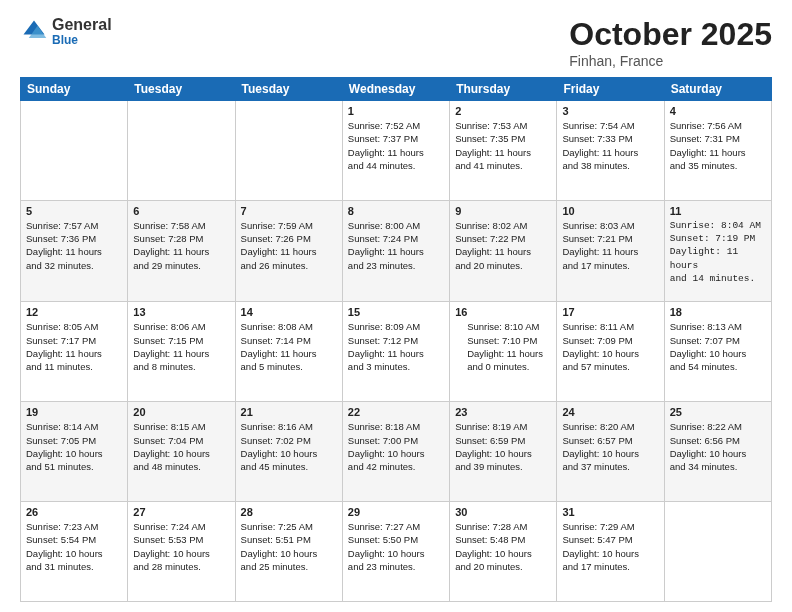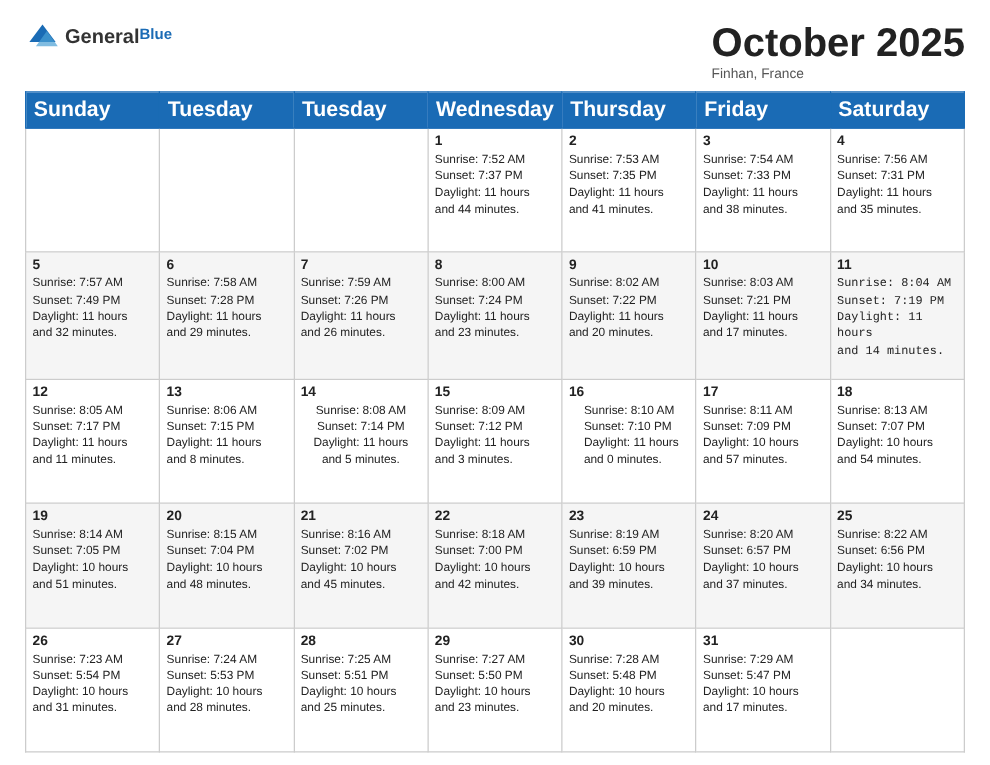--- a/index.html
+++ b/index.html
@@ -23,21 +23,21 @@
       align-items: flex-start;
       margin-bottom: 8px;
     }
     .logo {
       display: flex;
       align-items: center;
       gap: 4px;
     }
     .logo-text {
       display: flex;
-      flex-direction: row;
+      flex-direction: column;
       line-height: 1.1;
     }
     .logo-general {
       font-size: 16px;
       font-weight: bold;
       color: #333;
     }
     .logo-blue {
       font-size: 12px;
       font-weight: bold;
@@ -48,36 +48,36 @@
       height: 28px;
     }
     .title-area {
     }
     .month-title {
       font-size: 32px;
       font-weight: bold;
       color: #222;
     }
     .location {
-      font-size: 11px;
+      font-size: 14px;
       color: #555;
     }
     .calendar {
       flex: 1;
       border: 1px solid #ccc;
       border-collapse: collapse;
       width: 100%;
       table-layout: fixed;
     }
     .calendar th {
       background: #1a6bb5;
       color: #fff;
       text-align: left;
       padding: 4px 6px;
-      font-size: 17px;
+      font-size: 12px;
       font-weight: bold;
       border: 1px solid #1a6bb5;
     }
     .calendar td {
       border: 1px solid #ccc;
       vertical-align: top;
       padding: 4px 5px;
       font-size: 10px;
       color: #222;
       height: 88px;
@@ -163,21 +163,21 @@
             <div class="day-info" style="white-space: pre-line;">Sunrise: 7:56 AM
 Sunset: 7:31 PM
 Daylight: 11 hours
 and 35 minutes.</div>
           </td>
         </tr>
         <tr>
           <td>
             <div class="day-num">5</div>
             <div class="day-info" style="white-space: pre-line;">Sunrise: 7:57 AM
-Sunset: 7:49 PM
+Sunset: 7:36 PM
 Daylight: 11 hours
 and 32 minutes.</div>
           </td>
           <td>
             <div class="day-num">6</div>
             <div class="day-info" style="white-space: pre-line;">Sunrise: 7:58 AM
 Sunset: 7:28 PM
 Daylight: 11 hours
 and 29 minutes.</div>
           </td>
@@ -227,21 +227,21 @@
           </td>
           <td>
             <div class="day-num">13</div>
             <div class="day-info" style="white-space: pre-line;">Sunrise: 8:06 AM
 Sunset: 7:15 PM
 Daylight: 11 hours
 and 8 minutes.</div>
           </td>
           <td>
             <div class="day-num">14</div>
-            <div class="day-info" style="white-space: pre-line; text-align: center;">Sunrise: 8:08 AM
+            <div class="day-info" style="white-space: pre-line;">Sunrise: 8:08 AM
 Sunset: 7:14 PM
 Daylight: 11 hours
 and 5 minutes.</div>
           </td>
           <td>
             <div class="day-num">15</div>
             <div class="day-info" style="white-space: pre-line;">Sunrise: 8:09 AM
 Sunset: 7:12 PM
 Daylight: 11 hours
 and 3 minutes.</div>

